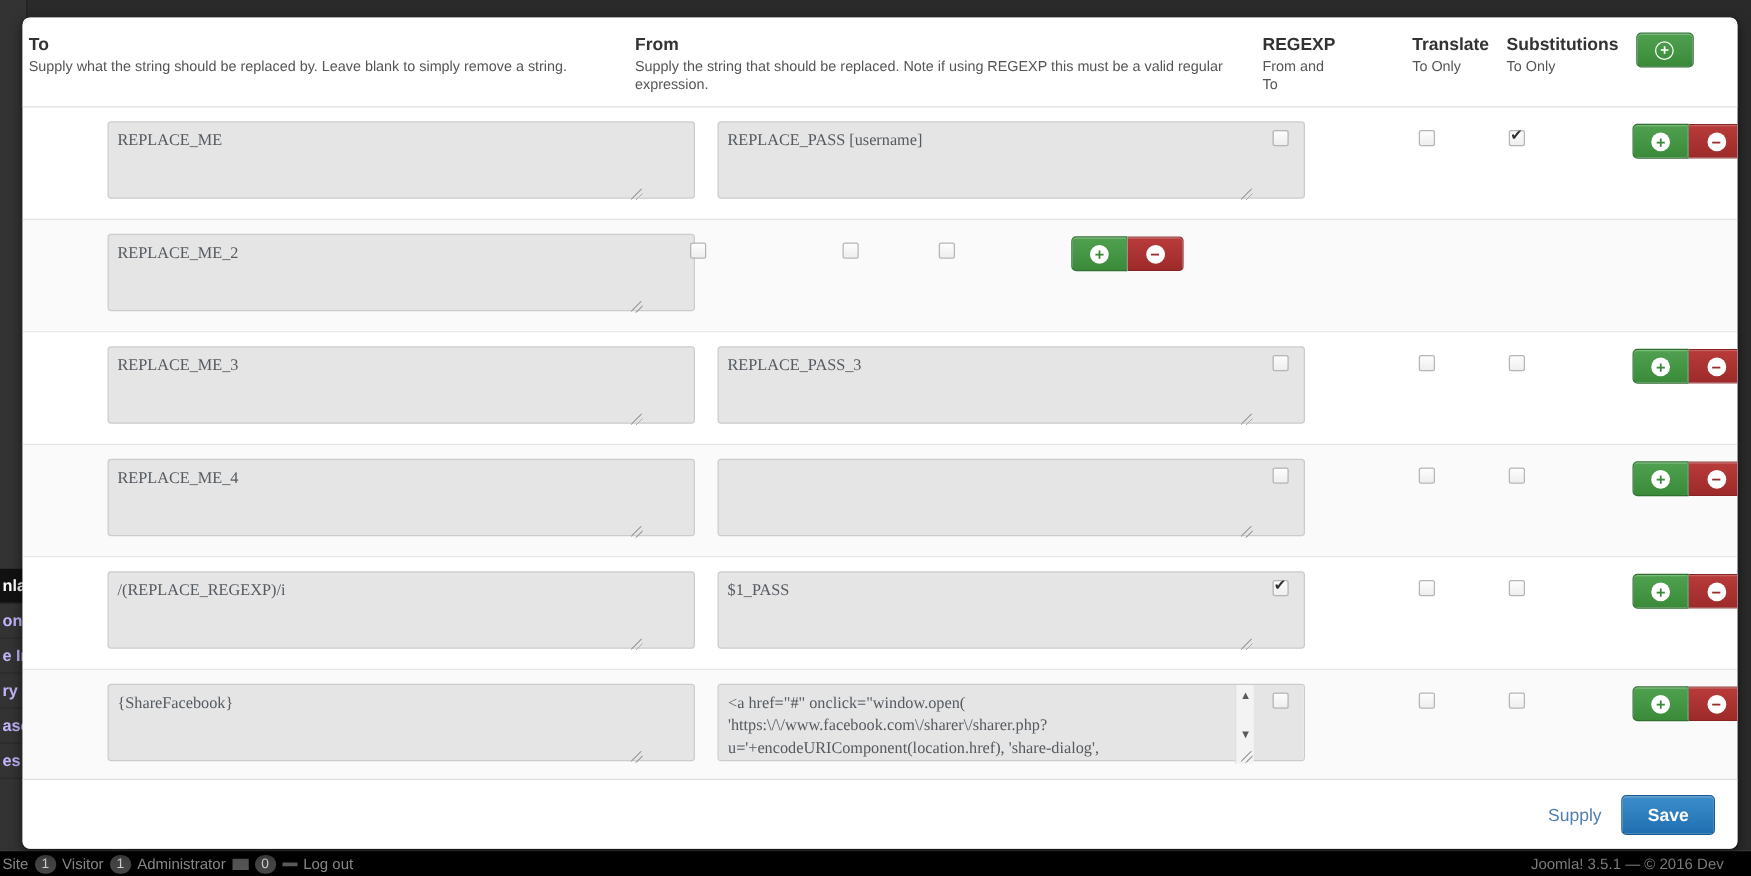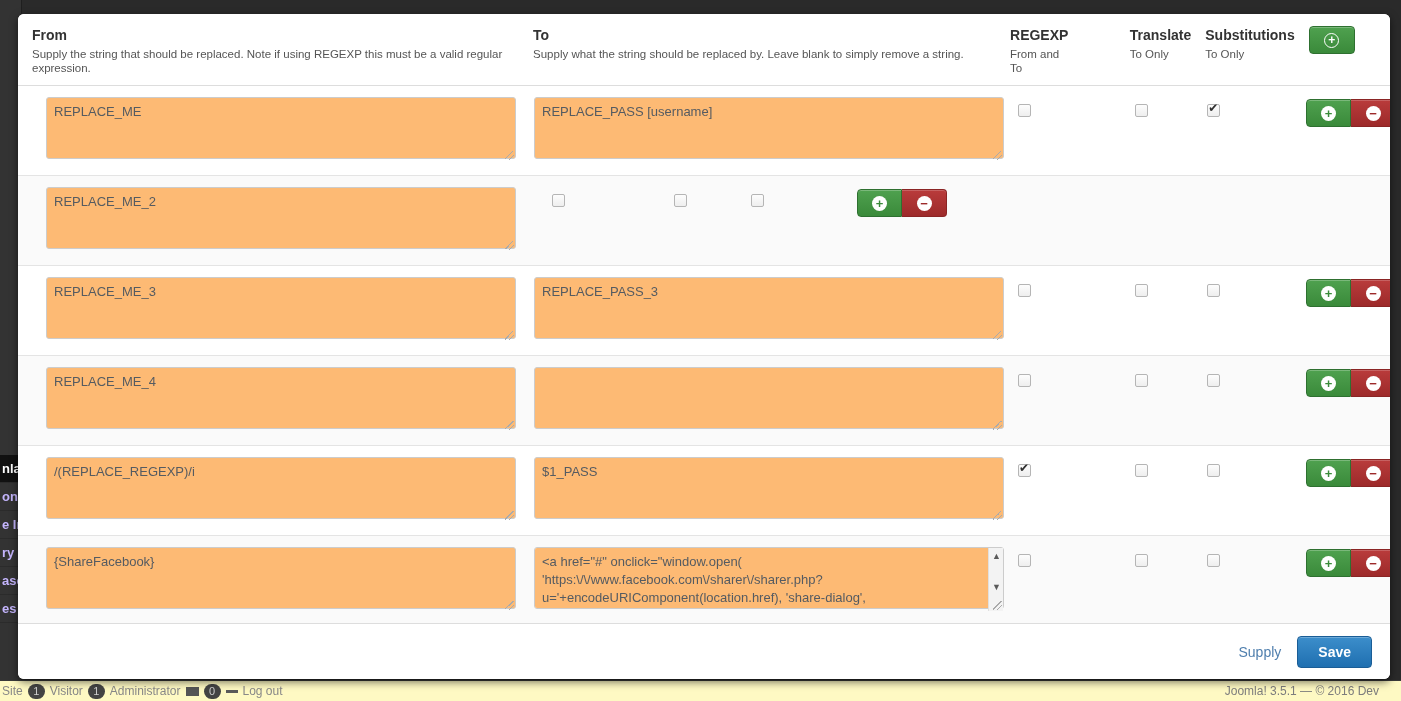--- a/index.html
+++ b/index.html
@@ -46,21 +46,21 @@
     color: #bfbfbf; font-size: 12px; white-space: nowrap; overflow: hidden;
   }
   .bg-top-text4 {
     position: absolute; left: 0; top: 190px; width: 20px;
     color: #bfbfbf; font-size: 12px; white-space: nowrap; overflow: hidden;
   }
 
   
   #statusbar {
     position: absolute; left: 0; bottom: 0; width: 1401px; height: 21px;
-    background: #fef9c3;
+    background: #000000;
     border-top: 1px solid #3a3a3a;
     color: #888; font-size: 12px;
     display: flex; align-items: center;
   }
   #statusbar .sb-left { display: flex; align-items: center; gap: 5px; padding-left: 2px; }
   #statusbar .sb-right { margin-left: auto; padding-right: 22px; color: #7d7d7d; }
   .sb-badge {
     display: inline-flex; align-items: center; justify-content: center;
     min-width: 17px; height: 15px; border-radius: 9px;
     background: #444; color: #cfcfcf; font-size: 11px; padding: 0 5px;
@@ -129,28 +129,29 @@
     background: #ffffff;
   }
   .row.alt { background: #fafafa; }
 
   .ta-wrap { position: relative; }
   textarea.cell-ta {
     width: 100%;
     height: 62px;
     resize: none;
     padding: 5px 7px;
-    font-family: Liberation Sans, sans-serif;
+    font-family: Liberation Serif, serif;
     font-size: 13px;
     color: #555b61;
     border: 1px solid #ccc;
     border-radius: 3px;
-    background: #fdba74;
+    background: #e5e5e5;
     line-height: 18px;
     overflow: hidden;
+    margin-left: 40px;
   }
   textarea.scrolly { overflow-y: scroll; }
 
   .resize-grip {
     position: absolute; right: 2px; bottom: 2px;
     width: 9px; height: 9px; pointer-events: none;
     background:
       linear-gradient(135deg, transparent 0 42%, #aaa 42% 50%, transparent 50% 100%),
       linear-gradient(135deg, transparent 0 67%, #aaa 67% 75%, transparent 75% 100%);
   }
@@ -264,27 +265,27 @@
       <span class="sb-dash"></span>
       <span>Log out</span>
     </div>
     <div class="sb-right">Joomla! 3.5.1  —  © 2016 Dev</div>
   </div>
 </div>
 
 <div id="modal">
 
   <div class="tbl-head">
+    <div class="th col-to">
+      <div class="th-title">To</div>
+      <div class="th-sub">Supply what the string should be replaced by. Leave blank to simply remove a string.</div>
+    </div>
     <div class="th col-from">
       <div class="th-title">From</div>
       <div class="th-sub">Supply the string that should be replaced. Note if using REGEXP this must be a valid regular expression.</div>
-    </div>
-    <div class="th col-to">
-      <div class="th-title">To</div>
-      <div class="th-sub">Supply what the string should be replaced by. Leave blank to simply remove a string.</div>
     </div>
     <div class="th col-re">
       <div class="th-title">REGEXP</div>
       <div class="th-sub">From and To</div>
     </div>
     <div class="th col-tr">
       <div class="th-title">Translate</div>
       <div class="th-sub">To Only</div>
     </div>
     <div class="th col-sub">

